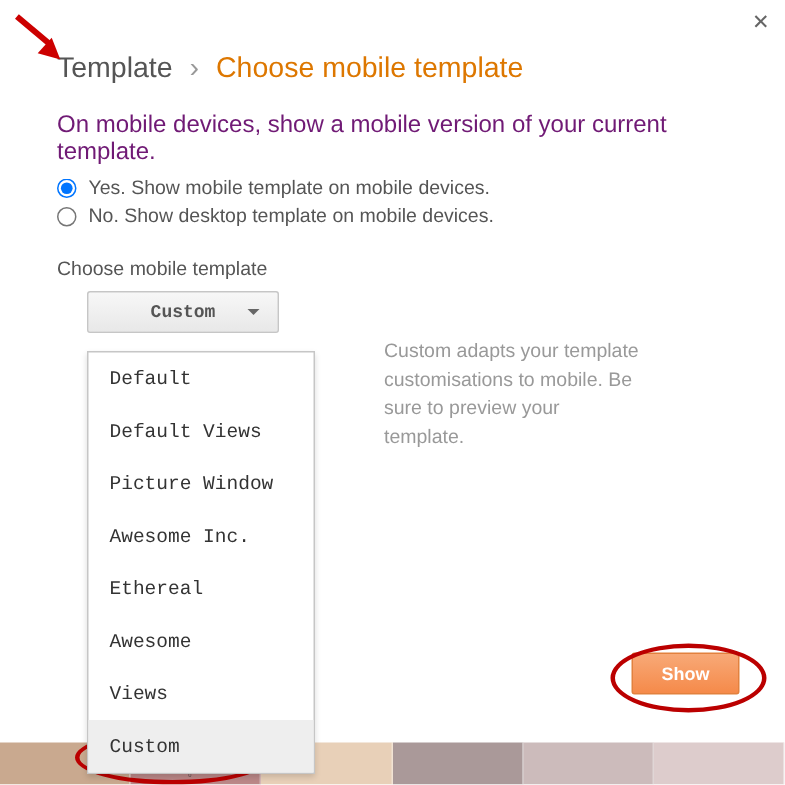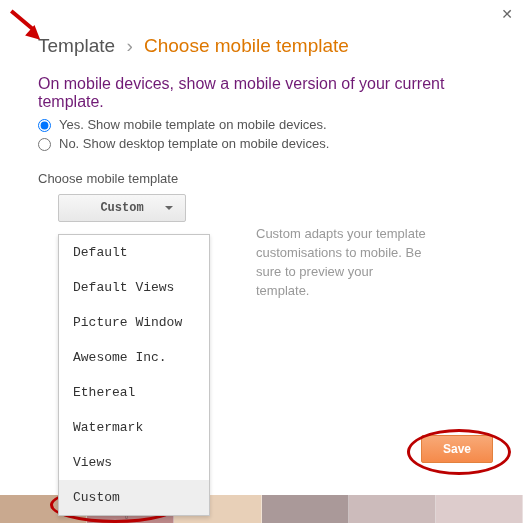--- a/index.html
+++ b/index.html
@@ -210,29 +210,29 @@
     <div class="dropdown-btn">
       <span>Custom</span>
       <span class="caret"></span>
     </div>
     <div class="dropdown-list" id="dd-list">
         <div class="dropdown-item">Default</div>
         <div class="dropdown-item">Default Views</div>
         <div class="dropdown-item">Picture Window</div>
         <div class="dropdown-item">Awesome Inc.</div>
         <div class="dropdown-item">Ethereal</div>
-        <div class="dropdown-item">Watermark</div>
+        <div class="dropdown-item">Awesome</div>
         <div class="dropdown-item">Views</div>
         <div class="dropdown-item highlight">Custom</div>
       </div>
   </div>
 
 </div>
 
 <div class="helper-text">Custom adapts your template customisations to mobile. Be sure to preview your template.</div>
 
-<div class="save-btn">Save</div>
+<div class="save-btn">Show</div>
 
 <div class="arrow-line"></div>
 <div class="arrow-head"></div>
 <div class="oval oval-custom"></div>
 <div class="oval oval-save"></div>
 <div class="cursor">☟</div>
 
 </body></html>

